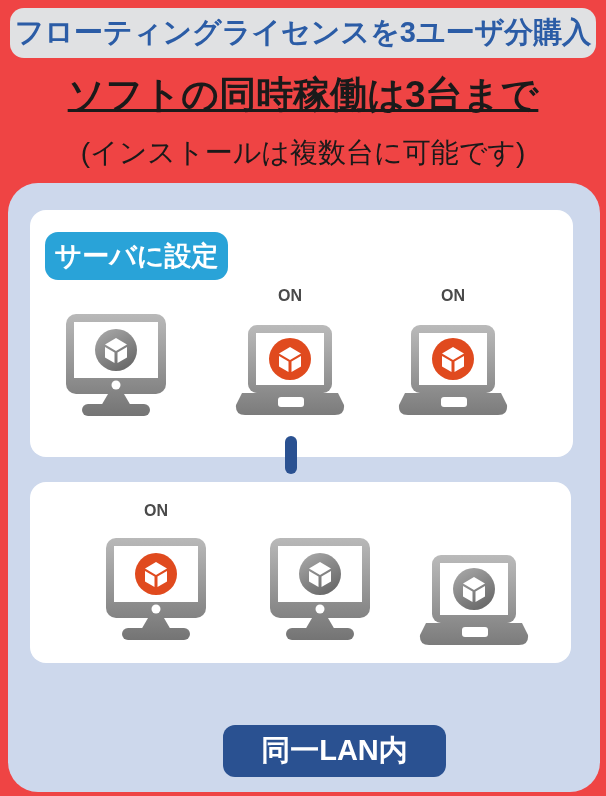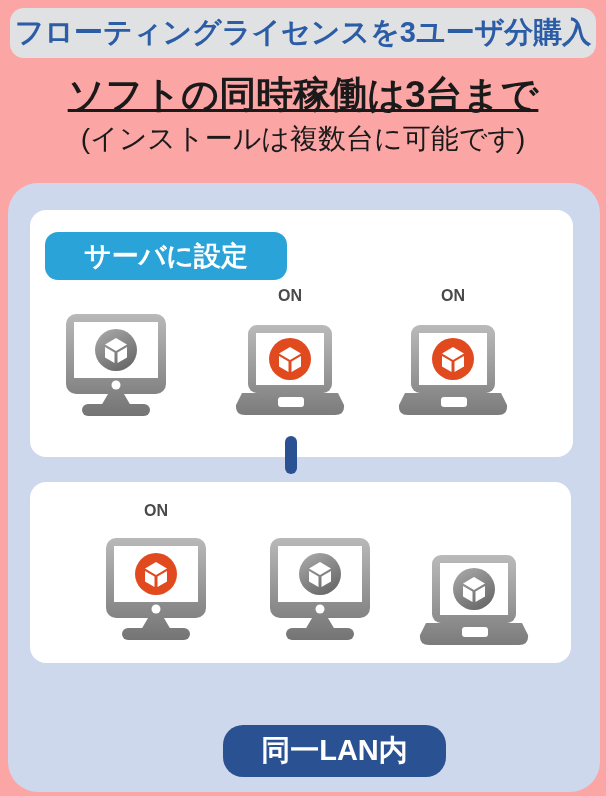--- a/index.html
+++ b/index.html
@@ -1,58 +1,58 @@
 <!DOCTYPE html>
 <html><head>
 <meta charset="utf-8">
 <style>
   * { margin: 0; padding: 0; box-sizing: border-box; }
   html, body { background: #ffffff; }
   body { font-family: "Liberation Sans", sans-serif; }
   .stage {
     position: relative; width: 606px; height: 796px;
-    background: #fca5a5; overflow: hidden;
+    background: #ef4444; overflow: hidden;
   }
 
   
   .banner {
     position: absolute; left: 10px; top: 8px; width: 586px; height: 50px;
     background: #e0e1e3; border-radius: 14px;
     display: flex; align-items: center; justify-content: center;
   }
   .banner-text {
     color: #2b5ca6; font-size: 29px; font-weight: bold; white-space: nowrap;
   }
 
   
   .page-title {
     position: absolute; left: 0; top: 70px; width: 606px;
     text-align: center; color: #1a1a1a; font-size: 37px; font-weight: bold;
     white-space: nowrap;
     text-decoration: underline;
   }
   .page-subtitle {
-    position: absolute; left: 0; top: 120px; width: 606px;
+    position: absolute; left: 0; top: 134px; width: 606px;
     text-align: center; color: #1a1a1a; font-size: 28px; white-space: nowrap;
   }
 
   
   .lan-container {
     position: absolute; left: 8px; top: 183px; width: 592px; height: 609px;
     background: #cdd8ec; border-radius: 30px;
   }
   .white-panel {
     position: absolute; background: #ffffff; border-radius: 16px;
   }
   .panel-upper { left: 22px; top: 27px; width: 543px; height: 247px; }
   .panel-lower { left: 22px; top: 299px; width: 541px; height: 181px; }
 
   
   .server-badge {
-    position: absolute; left: 15px; top: 22px; width: 242px; height: 48px;
+    position: absolute; left: 15px; top: 22px; width: 183px; height: 48px;
     background: #29a3d8; border-radius: 13px;
     display: flex; align-items: center; justify-content: center;
   }
   .server-badge span {
     color: #ffffff; font-size: 27px; font-weight: bold; white-space: nowrap;
   }
 
   
   .device { position: absolute; }
   .on-label {
@@ -62,21 +62,21 @@
 
   
   .connector {
     position: absolute; left: 277px; top: 253px; width: 12px; height: 38px;
     background: #2a5191; border-radius: 6px;
   }
 
   
   .lan-button {
     position: absolute; left: 215px; top: 542px; width: 223px; height: 52px;
-    background: #2a5191; border-radius: 20px;
+    background: #2a5191; border-radius: 12px;
     display: flex; align-items: center; justify-content: center;
   }
   .lan-button span {
     color: #ffffff; font-size: 29px; font-weight: bold; white-space: nowrap;
   }
 
   .hidden-defs { position: absolute; width: 0; height: 0; }
   .app-orange { fill: #e04a1e; }
 </style>
 </head>

